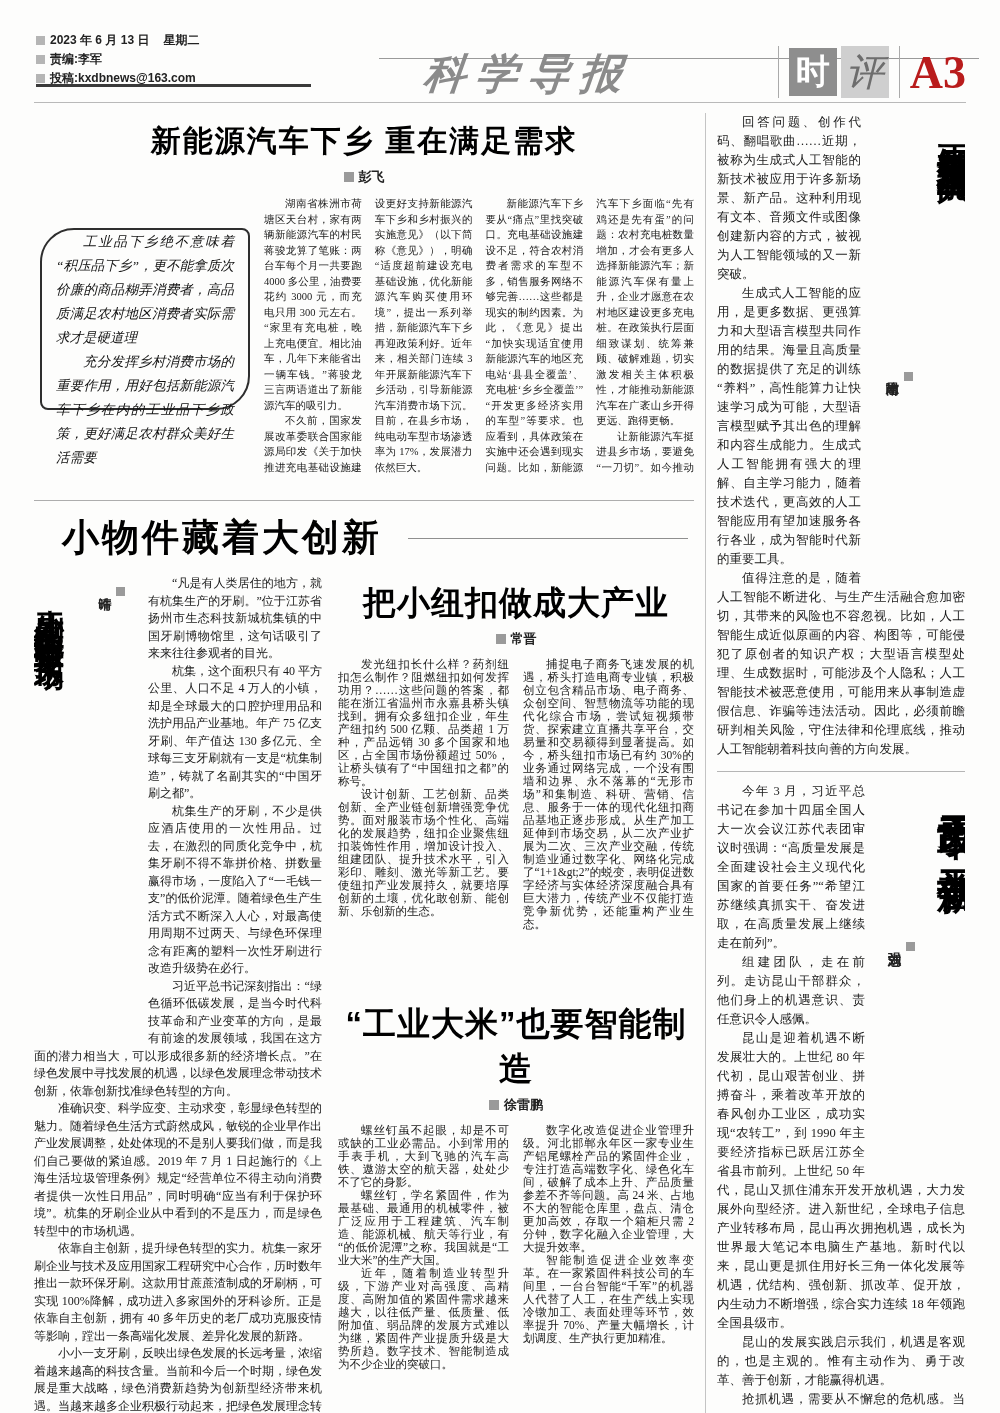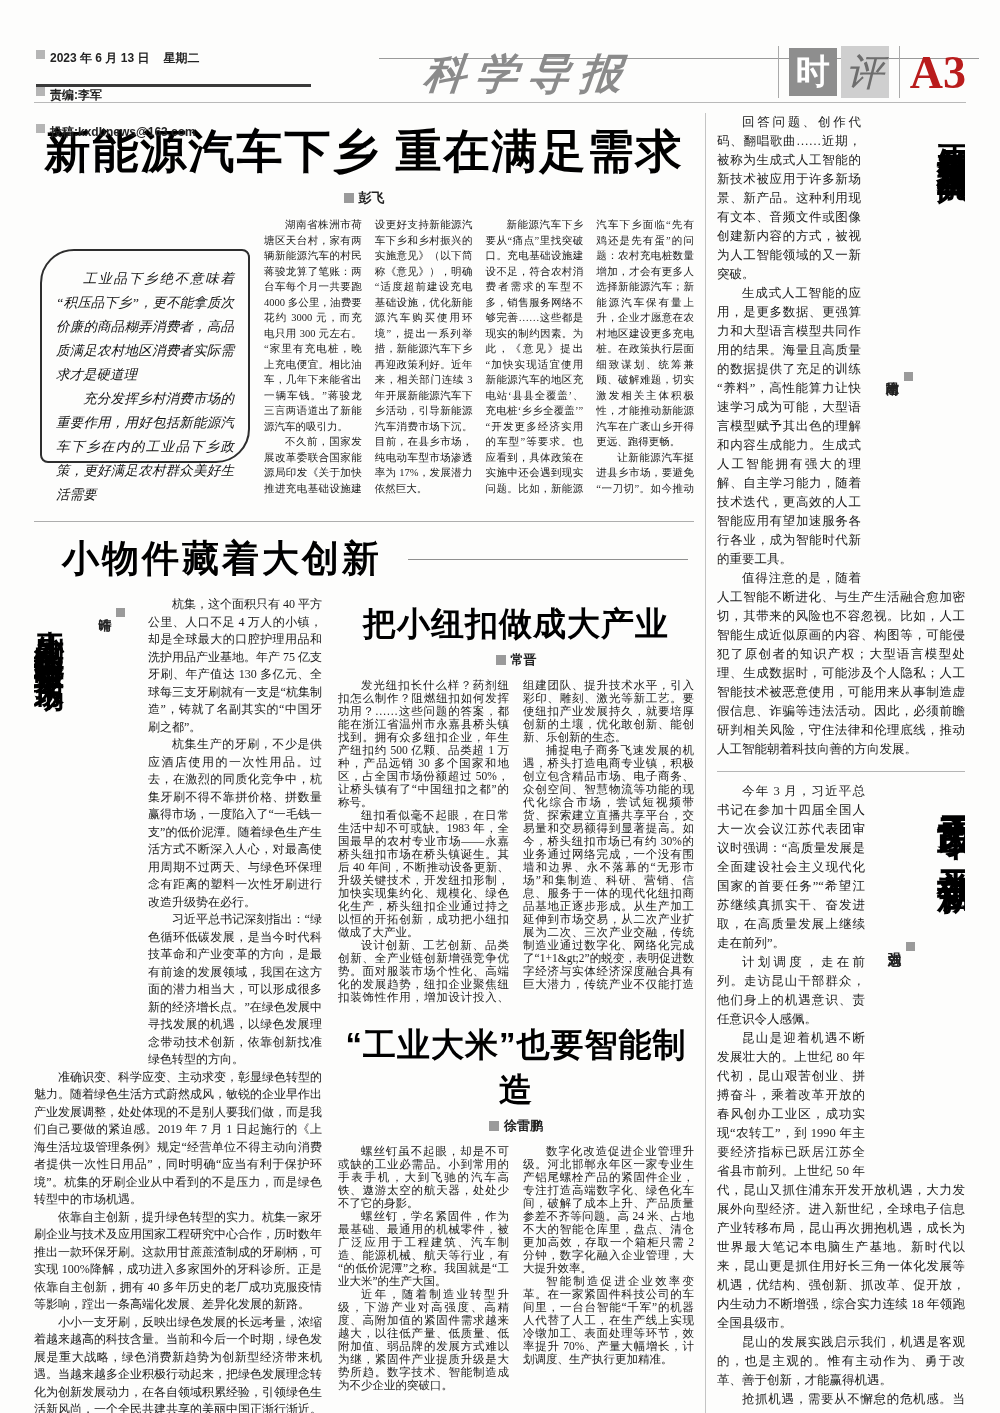--- a/index.html
+++ b/index.html
@@ -6,21 +6,21 @@
   .page{
     position:relative;width:1000px;height:1413px;margin:0 auto;
     background:#fdfdfc;box-sizing:border-box;padding:18px 34px 14px 34px;
     font-family:"Liberation Serif","DejaVu Serif",serif;color:#1a1a1a;
     overflow:hidden;
   }
   
   .masthead{position:relative;height:82px;}
   .mast-left{position:absolute;left:2px;top:12px;width:275px;
     font-family:"Liberation Sans","DejaVu Sans",sans-serif;font-size:12px;font-weight:bold;color:#222;}
-  .mast-left .row{margin:20px 0;display:flex;align-items:flex-start;}
+  .mast-left .row{margin:2px 0;display:flex;align-items:center;}
   .sq{display:inline-block;width:9px;height:9px;background:#b5b5b5;margin-right:5px;flex:none;}
   .mast-underbar{position:absolute;left:2px;top:66px;width:275px;height:3px;background:#3a3a3a;}
   .mast-line{position:absolute;left:345px;top:40px;width:600px;height:0;border-top:1px solid #9a9a9a;}
   .logo{position:absolute;left:390px;top:28px;font-size:42px;font-weight:bold;font-style:italic;
     color:#8b8b8b;letter-spacing:10px;font-family:"Liberation Serif",serif;transform:skewX(-6deg);}
   .mast-right{position:absolute;right:0;top:26px;display:flex;align-items:center;height:56px;}
   .vbar{width:1px;height:52px;background:#aaa;margin:0 10px;}
   .shi-box{width:48px;height:48px;background:#8e8e8e;color:#fff;font-weight:bold;
     font-size:34px;display:flex;align-items:center;justify-content:center;
     font-family:"Liberation Sans",sans-serif;}
@@ -29,26 +29,26 @@
     font-family:"Liberation Serif",serif;}
   .pageno{font-size:46px;font-weight:bold;color:#b91c1c;font-family:"Liberation Serif",serif;}
   .page-toprule{border-top:1px solid #b9b9b9;margin:2px 0 10px 0;}
   
   .content{display:flex;align-items:stretch;}
   .left-zone{width:660px;flex:none;}
   .v-rule{width:1px;background:#c4c4c4;margin:0 11px;flex:none;}
   .right-zone{width:248px;flex:none;}
   
   .headline{font-family:"Liberation Sans","DejaVu Sans",sans-serif;font-weight:bold;
-    font-size:46px;text-align:center;letter-spacing:2px;margin:8px 0 6px 0;color:#000;}
+    font-size:30px;text-align:center;letter-spacing:2px;margin:8px 0 6px 0;color:#000;}
   .byline{display:flex;justify-content:center;align-items:center;font-size:13px;font-weight:bold;
     font-family:"Liberation Sans",sans-serif;margin-bottom:10px;color:#222;}
   .byline .sq{width:10px;height:10px;background:#9a9a9a;}
   .main-body{display:flex;height:292px;overflow:hidden;}
-  .quote-box{flex:none;width:178px;margin:32px 14px 0 6px;padding:16px 14px;height:178px;
+  .quote-box{flex:none;width:178px;margin:32px 14px 0 6px;padding:0 14px;height:178px;
     border:2px solid #2e2e2e;border-radius:34px 8px 34px 8px;
     font-size:13.5px;line-height:24px;font-style:italic;color:#111;text-align:justify;}
   .quote-box p{margin:0;text-indent:2em;}
   .body-cols{flex:1;column-count:4;column-gap:13px;font-size:10.5px;line-height:15.5px;
     text-align:justify;overflow:hidden;height:292px;}
   .body-cols p, .cols2 p, .flow p{margin:0;text-indent:2em;}
   .h-rule{border-top:1px solid #adadad;margin:12px 0 8px 0;}
   
   .section-head{display:flex;align-items:center;margin:4px 0 2px 24px;}
   .section-head h2{margin:4px;font-family:"Liberation Sans",sans-serif;font-weight:bold;
@@ -158,39 +158,39 @@
 
           <article class="toothbrush vt-block">
             <div class="vt-left vt-block">
               <div class="vt-title tb-title">小牙刷在绿色转型中开拓大市场</div>
               <div class="vt-byline tb-byline">
                 <span class="sq"></span>
                 <span>许晴</span>
               </div>
             </div>
             <div class="flow">
+              <p>“凡是有人类居住的地方，就有杭集生产的牙刷。”位于江苏省扬州市生态科技新城杭集镇的中国牙刷博物馆里，这句话吸引了来来往往参观者的目光。</p>
               <p>杭集，这个面积只有 40 平方公里、人口不足 4 万人的小镇，却是全球最大的口腔护理用品和洗护用品产业基地。年产 75 亿支牙刷、年产值达 130 多亿元、全球每三支牙刷就有一支是“杭集制造”，铸就了名副其实的“中国牙刷之都”。</p>
               <p>杭集生产的牙刷，不少是供应酒店使用的一次性用品。过去，在激烈的同质化竞争中，杭集牙刷不得不靠拼价格、拼数量赢得市场，一度陷入了“一毛钱一支”的低价泥潭。随着绿色生产生活方式不断深入人心，对最高使用周期不过两天、与绿色环保理念有距离的塑料一次性牙刷进行改造升级势在必行。</p>
               <p>习近平总书记深刻指出：“绿色循环低碳发展，是当今时代科技革命和产业变革的方向，是最有前途的发展领域，我国在这方面的潜力相当大，可以形成很多新的经济增长点。”在绿色发展中寻找发展的机遇，以绿色发展理念带动技术创新，依靠创新找准绿色转型的方向。</p>
               <p>准确识变、科学应变、主动求变，彰显绿色转型的魅力。随着绿色生活方式蔚然成风，敏锐的企业早作出产业发展调整，处处体现的不是别人要我们做，而是我们自己要做的紧迫感。2019 年 7 月 1 日起施行的《上海生活垃圾管理条例》规定“经营单位不得主动向消费者提供一次性日用品”，同时明确“应当有利于保护环境”。杭集的牙刷企业从中看到的不是压力，而是绿色转型中的市场机遇。</p>
               <p>依靠自主创新，提升绿色转型的实力。杭集一家牙刷企业与技术及应用国家工程研究中心合作，历时数年推出一款环保牙刷。这款用甘蔗蔗渣制成的牙刷柄，可实现 100%降解，成功进入多家国外的牙科诊所。正是依靠自主创新，拥有 40 多年历史的老厂成功克服疫情等影响，蹚出一条高端化发展、差异化发展的新路。</p>
               <p>小小一支牙刷，反映出绿色发展的长远考量，浓缩着越来越高的科技含量。当前和今后一个时期，绿色发展是重大战略，绿色消费新趋势为创新型经济带来机遇。当越来越多企业积极行动起来，把绿色发展理念转化为创新发展动力，在各自领域积累经验，引领绿色生活新风尚，一个全民共建共享的美丽中国正渐行渐近。</p>
             </div>
           </article>
 
           <div class="st-mid">
             <article>
               <h3 class="art-title">把小纽扣做成大产业</h3>
               <div class="byline">
                 <span class="sq"></span>
                 <span>常晋</span>
               </div>
               <div class="cols2 btn-body">
                 <p>发光纽扣长什么样？药剂纽扣怎么制作？阻燃纽扣如何发挥功用？……这些问题的答案，都能在浙江省温州市永嘉县桥头镇找到。拥有众多纽扣企业，年生产纽扣约 500 亿颗、品类超 1 万种，产品远销 30 多个国家和地区，占全国市场份额超过 50%，让桥头镇有了“中国纽扣之都”的称号。</p>
-                <p>纽扣看似毫不起眼，在日常生活中却不可或缺。1983 年，全国最早的农村专业市场——永嘉桥头纽扣市场在桥头镇诞生。其后 40 年间，不断推动设备更新、升级关键技术，开发纽扣形制，加快实现集约化、规模化、绿色化生产，桥头纽扣企业通过持之以恒的开拓创新，成功把小纽扣做成了大产业。</p>
                 <p>设计创新、工艺创新、品类创新、全产业链创新增强竞争优势。面对服装市场个性化、高端化的发展趋势，纽扣企业聚焦纽扣装饰性作用，增加设计投入、组建团队、提升技术水平，引入彩印、雕刻、激光等新工艺。要使纽扣产业发展持久，就要培厚创新的土壤，优化敢创新、能创新、乐创新的生态。</p>
                 <p>捕捉电子商务飞速发展的机遇，桥头打造电商专业镇，积极创立包含精品市场、电子商务、众创空间、智慧物流等功能的现代化综合市场，尝试短视频带货、探索建立直播共享平台，交易量和交易额得到显著提高。如今，桥头纽扣市场已有约 30%的业务通过网络完成，一个没有围墙和边界、永不落幕的“无形市场”和集制造、科研、营销、信息、服务于一体的现代化纽扣商品基地正逐步形成。从生产加工延伸到市场交易，从二次产业扩展为二次、三次产业交融，传统制造业通过数字化、网络化完成了“1+1&amp;gt;2”的蜕变，表明促进数字经济与实体经济深度融合具有巨大潜力，传统产业不仅能打造竞争新优势，还能重构产业生态。</p>
 
               </div>
             </article>
 
             <article style="margin-top:14px;">
               <h3 class="art-title">“工业大米”也要智能制造</h3>
               <div class="byline">
                 <span class="sq"></span>
@@ -236,21 +236,21 @@
       <article class="reform-art">
         <div class="vt-right rf-vt vt-block">
           <div class="vt-title rf-title">勇于改革 善于创新</div>
           <div class="vt-byline rf-byline">
             <span class="sq"></span>
             <span>刘志强</span>
           </div>
         </div>
         <div class="flow">
           <p>今年 3 月，习近平总书记在参加十四届全国人大一次会议江苏代表团审议时强调：“高质量发展是全面建设社会主义现代化国家的首要任务”“希望江苏继续真抓实干、奋发进取，在高质量发展上继续走在前列”。</p>
-          <p>计划调度，走在前列。走访昆山干部群众，他们身上的机遇意识、责任意识令人感佩。</p>
+          <p>组建团队，走在前列。走访昆山干部群众，他们身上的机遇意识、责任意识令人感佩。</p>
           <p>昆山是迎着机遇不断发展壮大的。上世纪 80 年代初，昆山艰苦创业、拼搏奋斗，乘着改革开放的春风创办工业区，成功实现“农转工”，到 1990 年主要经济指标已跃居江苏全省县市前列。上世纪 50 年代，昆山又抓住浦东开发开放机遇，大力发展外向型经济。进入新世纪，全球电子信息产业转移布局，昆山再次拥抱机遇，成长为世界最大笔记本电脑生产基地。新时代以来，昆山更是抓住用好长三角一体化发展等机遇，优结构、强创新、抓改革、促开放，内生动力不断增强，综合实力连续 18 年领跑全国县级市。</p>
           <p>昆山的发展实践启示我们，机遇是客观的，也是主观的。惟有主动作为、勇于改革、善于创新，才能赢得机遇。</p>
           <p>抢抓机遇，需要从不懈怠的危机感。当年，笔记本电脑产量一路走高，昆山并没有满足于已有成绩，而是清醒意识到研发关键核心技术、补足电子信息产业短板的重要性。“缺什么补什么”，推动全产业链一体化布局，昆山产业承压能力越来越强。考虑长远发展，大力引进人才、技术，接续培育新产业新动能；担忧用地“瓶颈”，稳步推进“腾笼换鸟”，向存量土地要发展增量；克服“本领恐慌”，频频组织干部考察，主动向先进城市学习……未雨绸缪，永不满足，让昆山始终生机勃勃、勇立潮头。</p>
 
         </div>
       </article>
 
     </div>
   </div>
 

